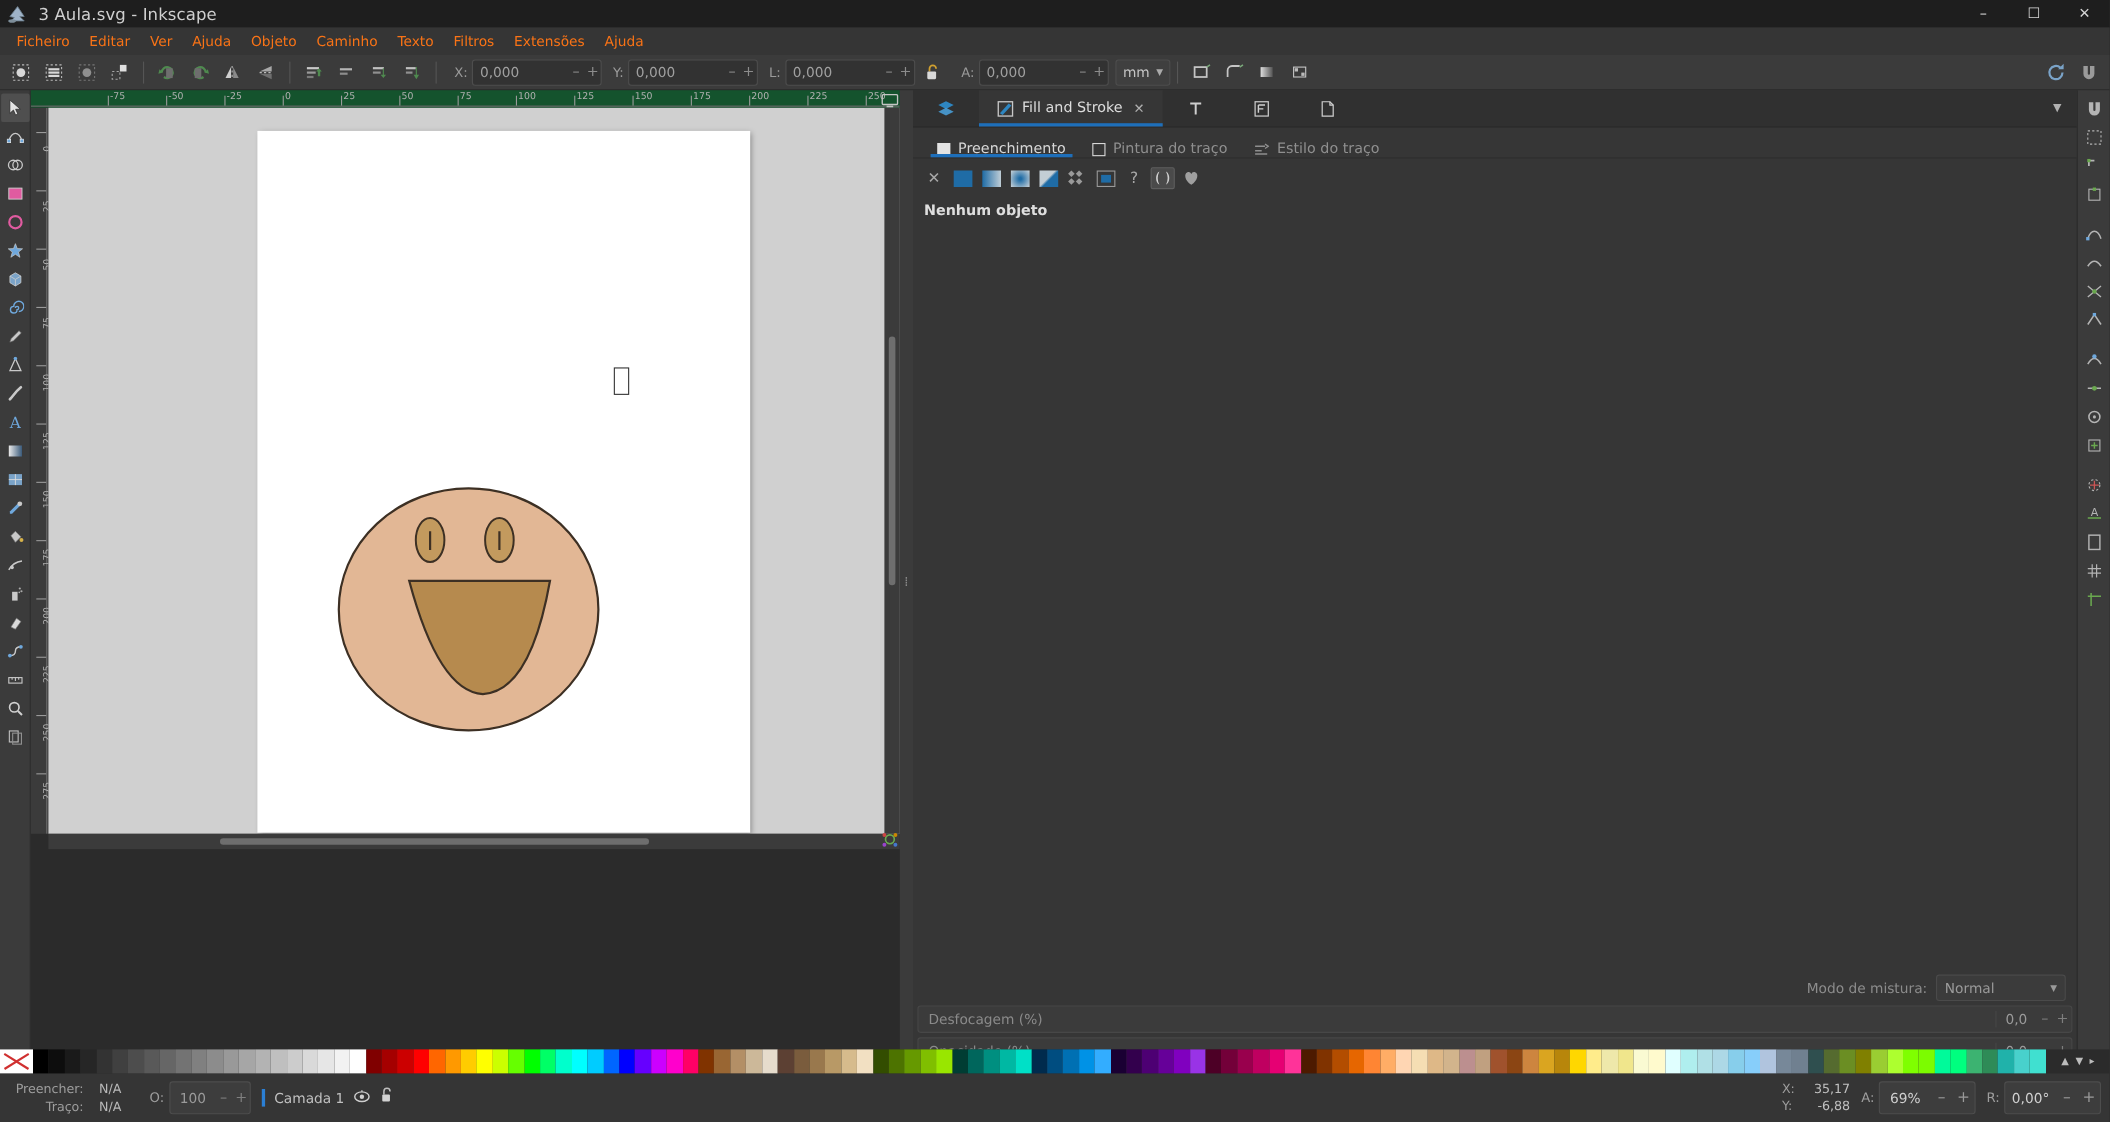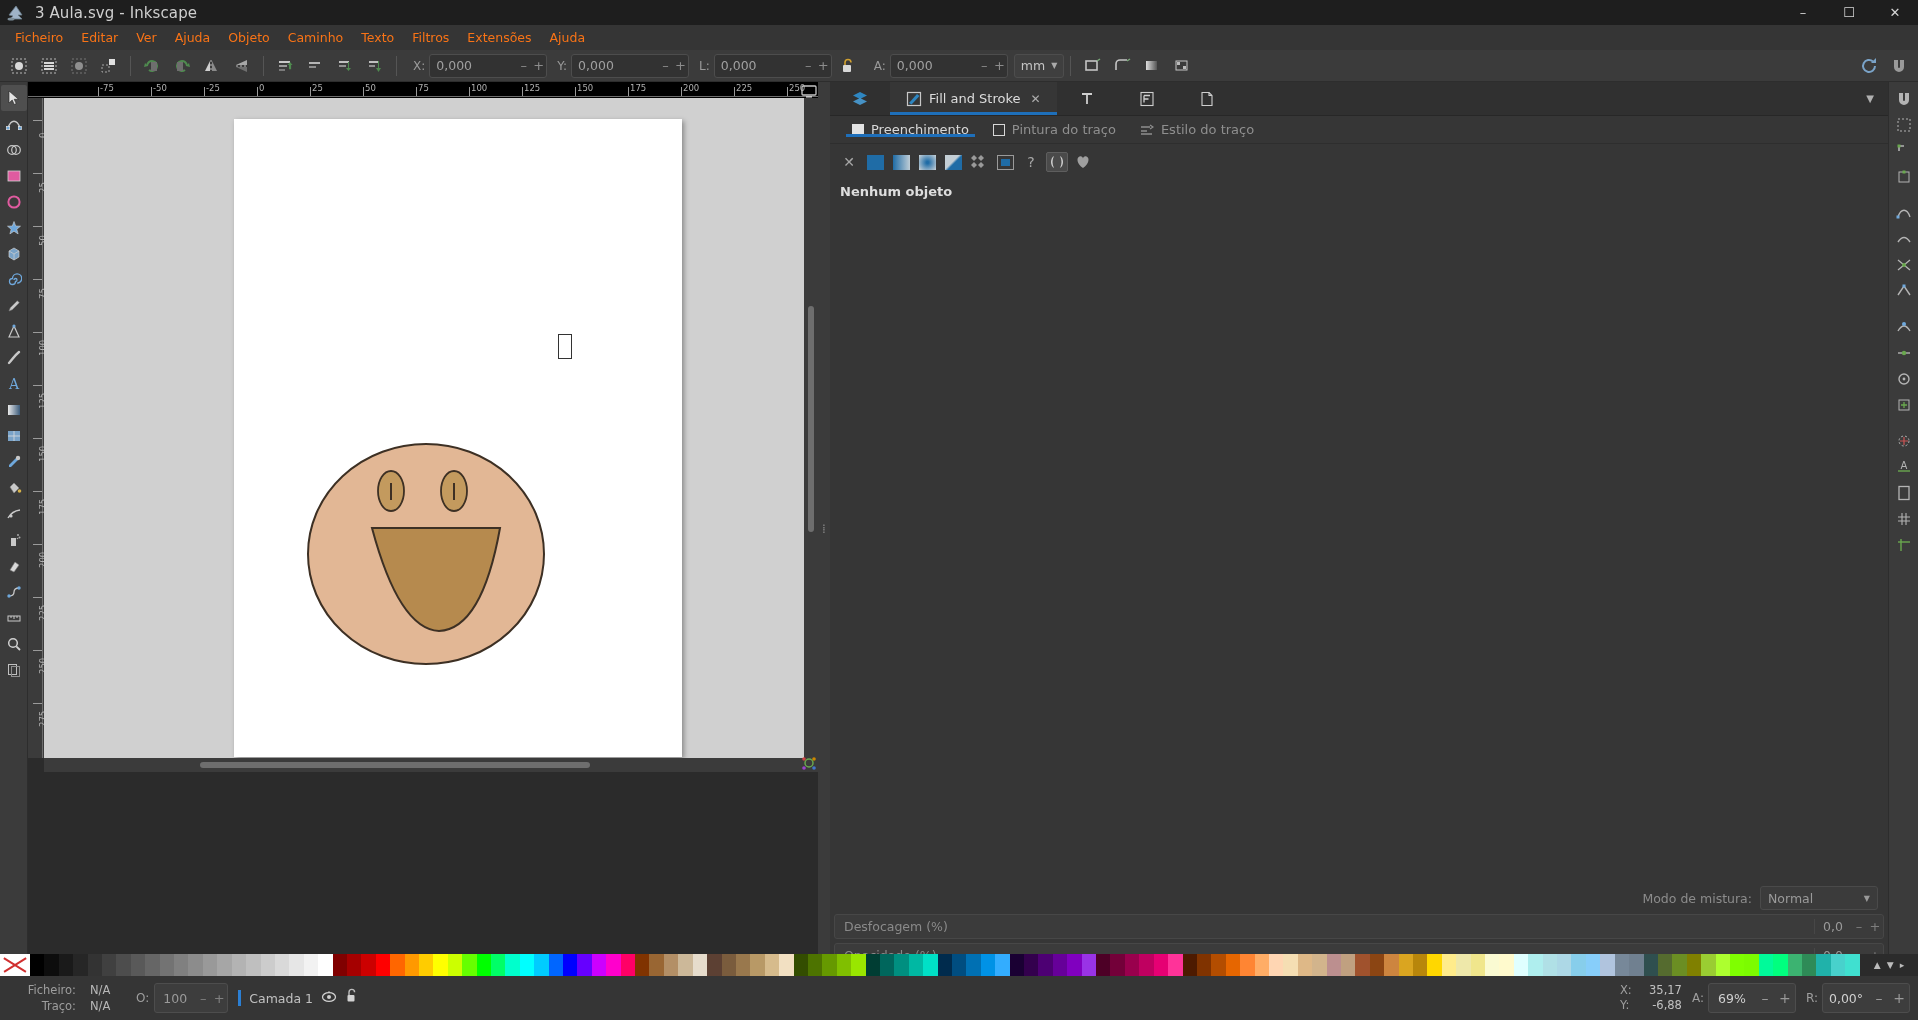--- a/index.html
+++ b/index.html
@@ -74,21 +74,21 @@
   }
   .tool {
     width: 26px; height: 26px; display: flex; align-items: center; justify-content: center;
     margin-bottom: 0px; border-radius: 2px;
   }
   .tool.active { background: #4f4f4f; }
 
   
   .ruler-h {
     position: absolute; top: 82px; left: 28px; width: 790px; height: 16px;
-    background: #000000; overflow: hidden;
+    background: #14532d; overflow: hidden;
   }
   .ruler-v {
     position: absolute; top: 98px; left: 28px; width: 16px; height: 660px;
     background: #3b3b3b; overflow: hidden;
   }
   .rtick { position: absolute; background: #9a9a9a; }
   .rlabel { position: absolute; color: #b0b0b0; font-size: 8.5px; }
   .rlabel-v { position: absolute; color: #b0b0b0; font-size: 8.5px;
     transform: rotate(-90deg); transform-origin: left top; white-space: nowrap; }
 
@@ -150,21 +150,21 @@
     padding: 0 16px; color: #b4b4b4; font-size: 13px; position: relative; min-width: 60px;
   }
   .dtab.active { background: #363636; color: #dcdcdc; }
   .dtab.active::after {
     content: ""; position: absolute; left: 0; right: 0; bottom: 0; height: 3px; background: #1e6fba;
   }
   .dtab .x { font-size: 12px; color: #b0b0b0; margin-left: 3px; }
   .dock-collapse { margin-left: auto; display: flex; align-items: center; padding: 0 14px; color: #b0b0b0; font-size: 10px; }
 
   .subtabs {
-    display: flex; align-items: center; height: 28px; padding-left: 10px; background: #363636;
+    display: flex; align-items: flex-end; height: 28px; padding-left: 10px; background: #363636;
     border-bottom: 1px solid #2e2e2e;
   }
   .stab {
     display: flex; align-items: center; gap: 7px; padding: 0 12px;
     color: #8f8f8f; font-size: 13px; position: relative;
   }
   .stab.active { color: #d8d8d8; }
   .stab.active::after {
     content: ""; position: absolute; left: 6px; right: 6px; bottom: 0; height: 3px; background: #1e6fba;
   }
@@ -1084,21 +1084,21 @@
   <span class="pal-ctrl">
     <span>▲</span>
     <span>▼</span>
     <span>▸</span>
   </span>
 </div>
 
 <div class="statusbar">
   <div class="fillstroke">
     <div class="fsrow">
-      <span class="k">Ficheiro:</span>
+      <span class="k">Preencher:</span>
       <span class="v">N/A</span>
     </div>
     <div class="fsrow">
       <span class="k">Traço:</span>
       <span class="v">N/A</span>
     </div>
   </div>
   <div class="opacity-grp">
     <span class="olbl">O:</span>
     <span class="obox">

